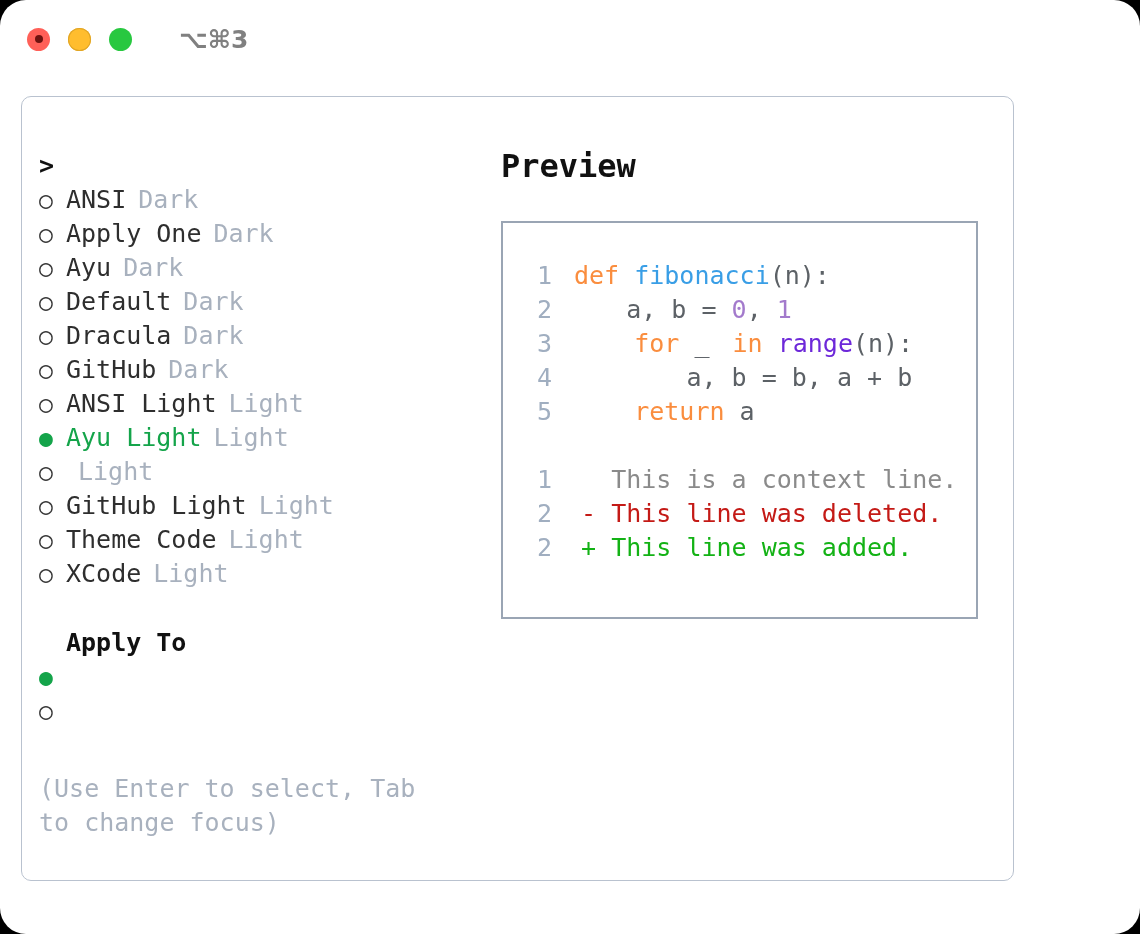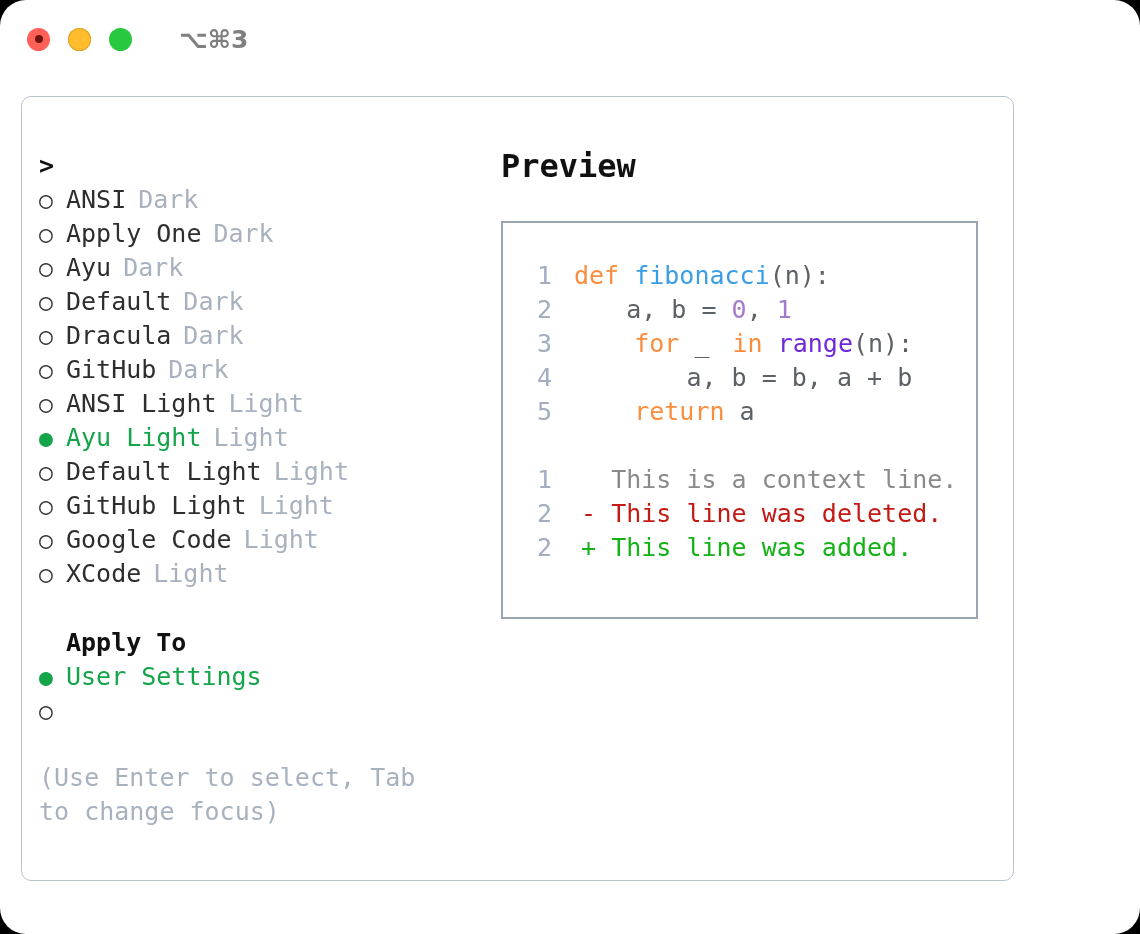--- a/index.html
+++ b/index.html
@@ -147,21 +147,21 @@
   .opt-tag {
     color: #a8b1be;
     padding-left: 12px;
   }
 
   .gap-block {
     height: 35px;
   }
 
   .hint {
-    margin-top: 33px;
+    margin-top: 44px;
     font-size: 25px;
     line-height: 34px;
     color: #a8b1be;
     width: 410px;
     white-space: pre-wrap;
   }
 
   
   .right-col {
     position: absolute;
@@ -241,35 +241,35 @@
 
         <div id="theme-list">
             <div class="opt-row"><span class="opt-bullet">○</span><span class="opt-label">ANSI</span><span class="opt-tag">Dark</span></div>
             <div class="opt-row"><span class="opt-bullet">○</span><span class="opt-label">Apply One</span><span class="opt-tag">Dark</span></div>
             <div class="opt-row"><span class="opt-bullet">○</span><span class="opt-label">Ayu</span><span class="opt-tag">Dark</span></div>
             <div class="opt-row"><span class="opt-bullet">○</span><span class="opt-label">Default</span><span class="opt-tag">Dark</span></div>
             <div class="opt-row"><span class="opt-bullet">○</span><span class="opt-label">Dracula</span><span class="opt-tag">Dark</span></div>
             <div class="opt-row"><span class="opt-bullet">○</span><span class="opt-label">GitHub</span><span class="opt-tag">Dark</span></div>
             <div class="opt-row"><span class="opt-bullet">○</span><span class="opt-label">ANSI Light</span><span class="opt-tag">Light</span></div>
             <div class="opt-row selected"><span class="opt-bullet">●</span><span class="opt-label">Ayu Light</span><span class="opt-tag">Light</span></div>
-            <div class="opt-row"><span class="opt-bullet">○</span><span class="opt-label">Default Light</span><span class="opt-tag">Light</span></div>
+            <div class="opt-row"><span class="opt-bullet">○</span><span class="opt-tag">Light</span></div>
             <div class="opt-row"><span class="opt-bullet">○</span><span class="opt-label">GitHub Light</span><span class="opt-tag">Light</span></div>
-            <div class="opt-row"><span class="opt-bullet">○</span><span class="opt-label">Google Code</span><span class="opt-tag">Light</span></div>
+            <div class="opt-row"><span class="opt-bullet">○</span><span class="opt-label">Theme Code</span><span class="opt-tag">Light</span></div>
             <div class="opt-row"><span class="opt-bullet">○</span><span class="opt-label">XCode</span><span class="opt-tag">Light</span></div>
           </div>
 
         <div class="gap-block"></div>
 
         <div class="section-head sub">
           <span class="caret blank"> </span>
           <span>Apply To</span>
         </div>
 
         <div id="apply-list">
-            <div class="opt-row selected"><span class="opt-bullet">●</span><span class="opt-label">User Settings</span></div>
+            <div class="opt-row selected"><span class="opt-bullet">●</span></div>
             <div class="opt-row"><span class="opt-bullet">○</span></div>
           </div>
 
         <div class="hint">(Use Enter to select, Tab to change focus)</div>
       </div>
 
       <div class="right-col">
         <div class="preview-title">Preview</div>
 
         <div class="preview-box">

